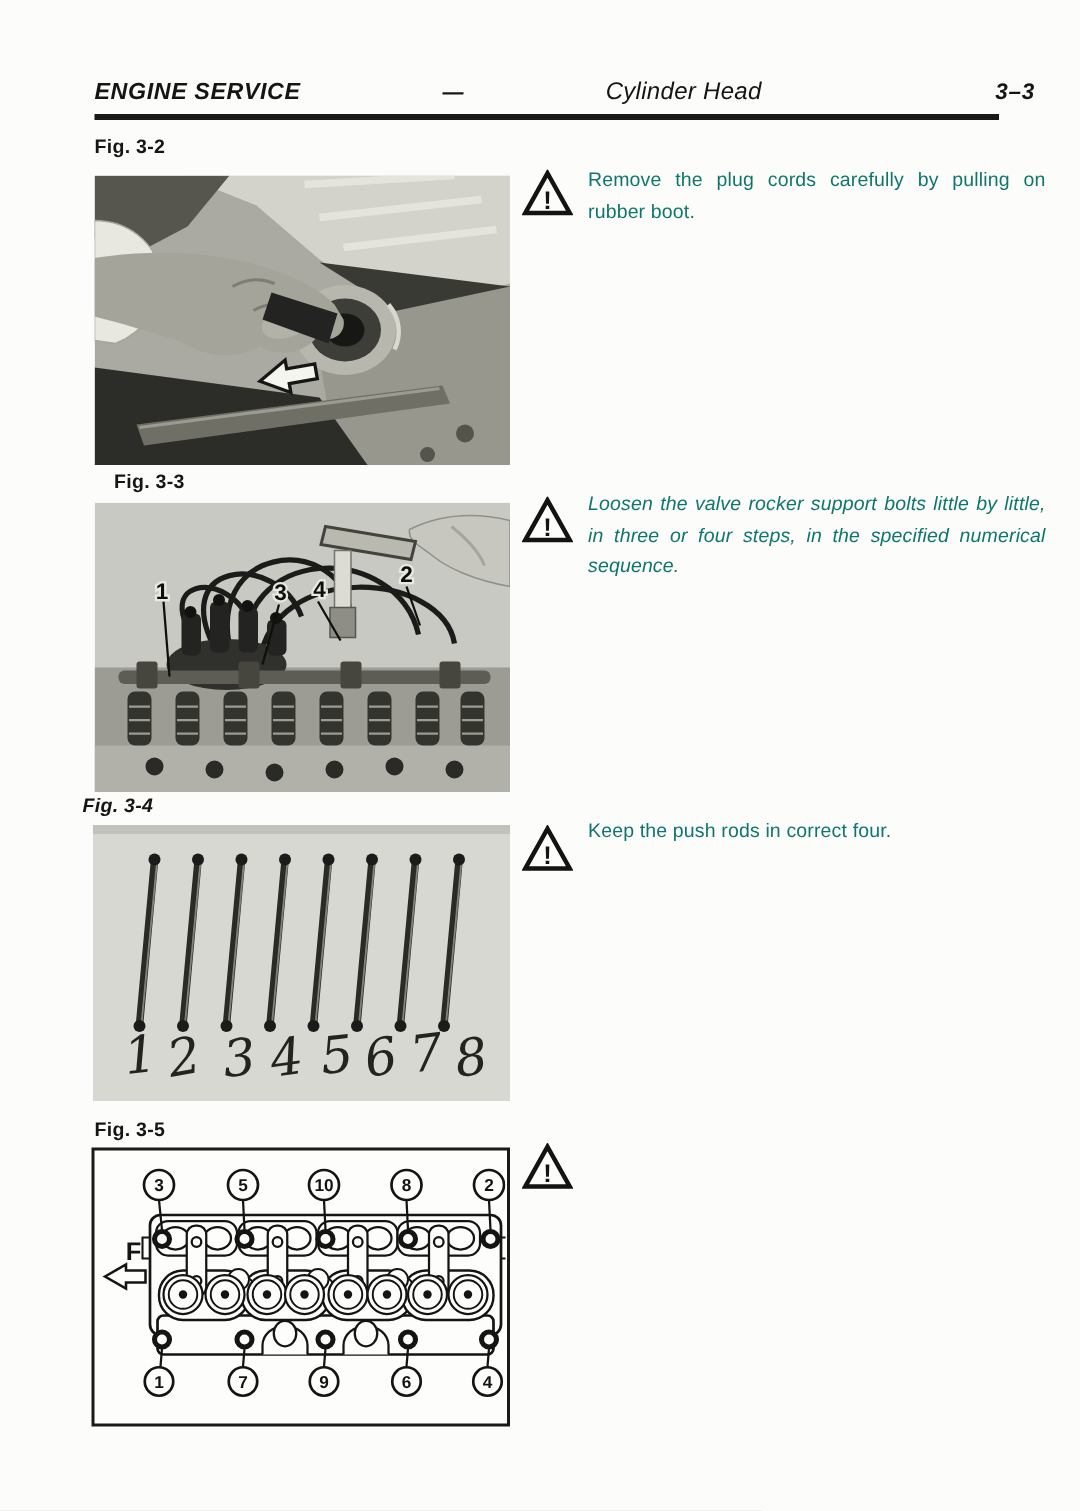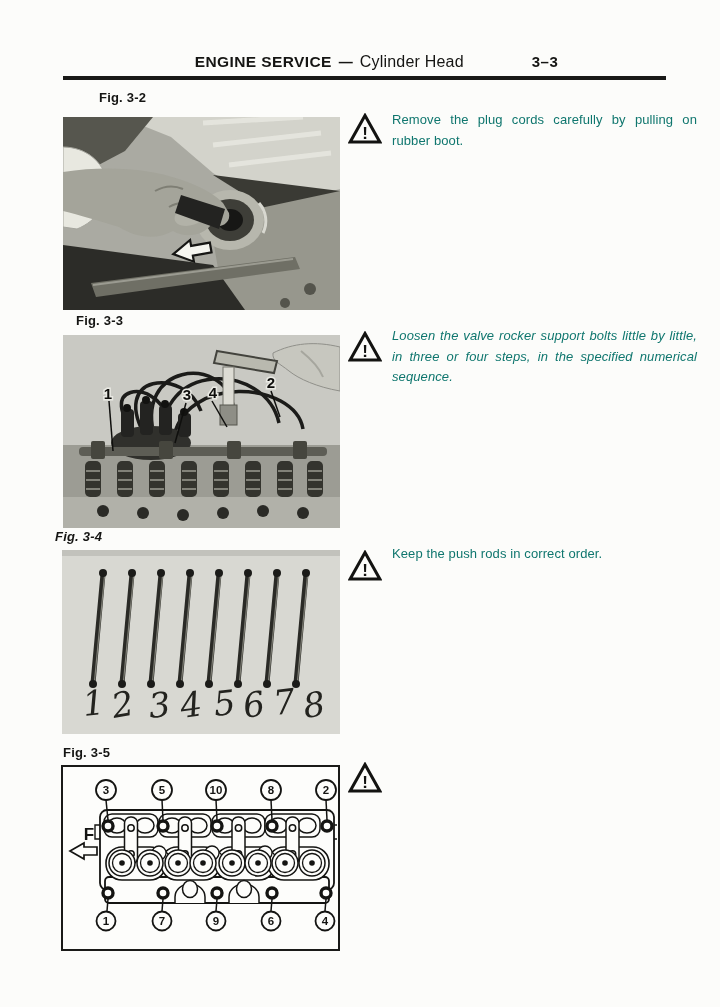--- a/index.html
+++ b/index.html
@@ -5,22 +5,23 @@
   * { margin:0; padding:0; box-sizing:border-box; }
   html,body { background:#e8e8e6; }
   .page {
     position:relative; width:720px; height:1007px;
     background:#fcfcfa; overflow:hidden;
     font-family:"Liberation Sans", sans-serif; color:#151513;
   }
   
   .header-row {
     position:absolute; top:53px; left:63px; right:30px;
-    display:flex; align-items:baseline; justify-content:center;
+    display:flex; align-items:baseline; justify-content:space-between;
     white-space:nowrap;
+    font-style:italic;
   }
   .hdr-main { font-size:15.5px; font-weight:bold; letter-spacing:.4px; }
   .hdr-sep  { font-size:14px; font-weight:bold; margin:0 7px; }
   .hdr-sub  { font-size:16px; letter-spacing:.2px; }
   .hdr-page { font-size:15px; font-weight:bold; margin-left:68px; letter-spacing:.5px; }
   .header-rule {
     position:absolute; top:76px; left:63px; width:603px; height:3.5px;
     background:#191917;
   }
   
@@ -47,21 +48,21 @@
 <div class="page">
 
   <div class="header-row">
     <span class="hdr-main">ENGINE SERVICE</span>
     <span class="hdr-sep">—</span>
     <span class="hdr-sub">Cylinder Head</span>
     <span class="hdr-page">3–3</span>
   </div>
   <div class="header-rule"></div>
 
-  <div class="fig-label" style="left:63px; top:90px;margin-left:36px;">Fig. 3-2</div>
+  <div class="fig-label" style="left:63px; top:90px;">Fig. 3-2</div>
   <div class="photo" style="left:63px; top:117px; width:277px; height:193px;">
     <svg width="277" height="193" viewBox="0 0 277 193">
       <rect width="277" height="193" fill="#aaaaa2"></rect>
 
       <g>
         <path d="M58,0 L277,0 L277,72 L202,90 L150,56 L108,20 Z" fill="#d3d3cb"></path>
         <path d="M140,6 L240,0 M150,28 L258,16 M166,48 L268,36" stroke="#e9e9e1" stroke-width="5" fill="none" opacity=".8"></path>
         <path d="M0,0 L90,0 L62,34 L28,52 L0,42 Z" fill="#56564e"></path>
         <path d="M150,58 L277,74 L277,86 L204,92 Z" fill="#3a3a34"></path>
       </g>
@@ -250,21 +251,21 @@
         <text x="213" y="165" transform="rotate(-7 213 165)">7</text>
         <text x="243" y="168" transform="rotate(-8 243 168)">8</text>
       </g>
     </svg>
   </div>
 
   <svg class="warn-icon" style="left:348px; top:550px;" viewBox="0 0 34 32">
     <path d="M17,2.5 L31.8,29 L2.2,29 Z" fill="none" stroke="#131311" stroke-width="3"></path>
     <text x="17" y="26" text-anchor="middle" font-size="17" font-weight="bold" fill="#131311">!</text>
   </svg>
-  <div class="warn-text" style="top:544px;">Keep the push rods in correct order.</div>
+  <div class="warn-text" style="top:544px;">Keep the push rods in correct four.</div>
 
   <div class="fig-label" style="left:63px; top:745px;">Fig. 3-5</div>
   <div class="diagram-box">
     <svg width="274" height="181" viewBox="0 0 274 181">
       <g stroke="#141412" fill="#fdfdfb">
 
         <g stroke-width="1.8">
           <rect x="37" y="43" width="234" height="80" rx="7"></rect>
           <rect x="42" y="110" width="224" height="26" rx="4"></rect>
           <path d="M37,58 h-5 v14 h5 M271,58 h5 v14 h-5" fill="none" stroke-width="1.4"></path>

